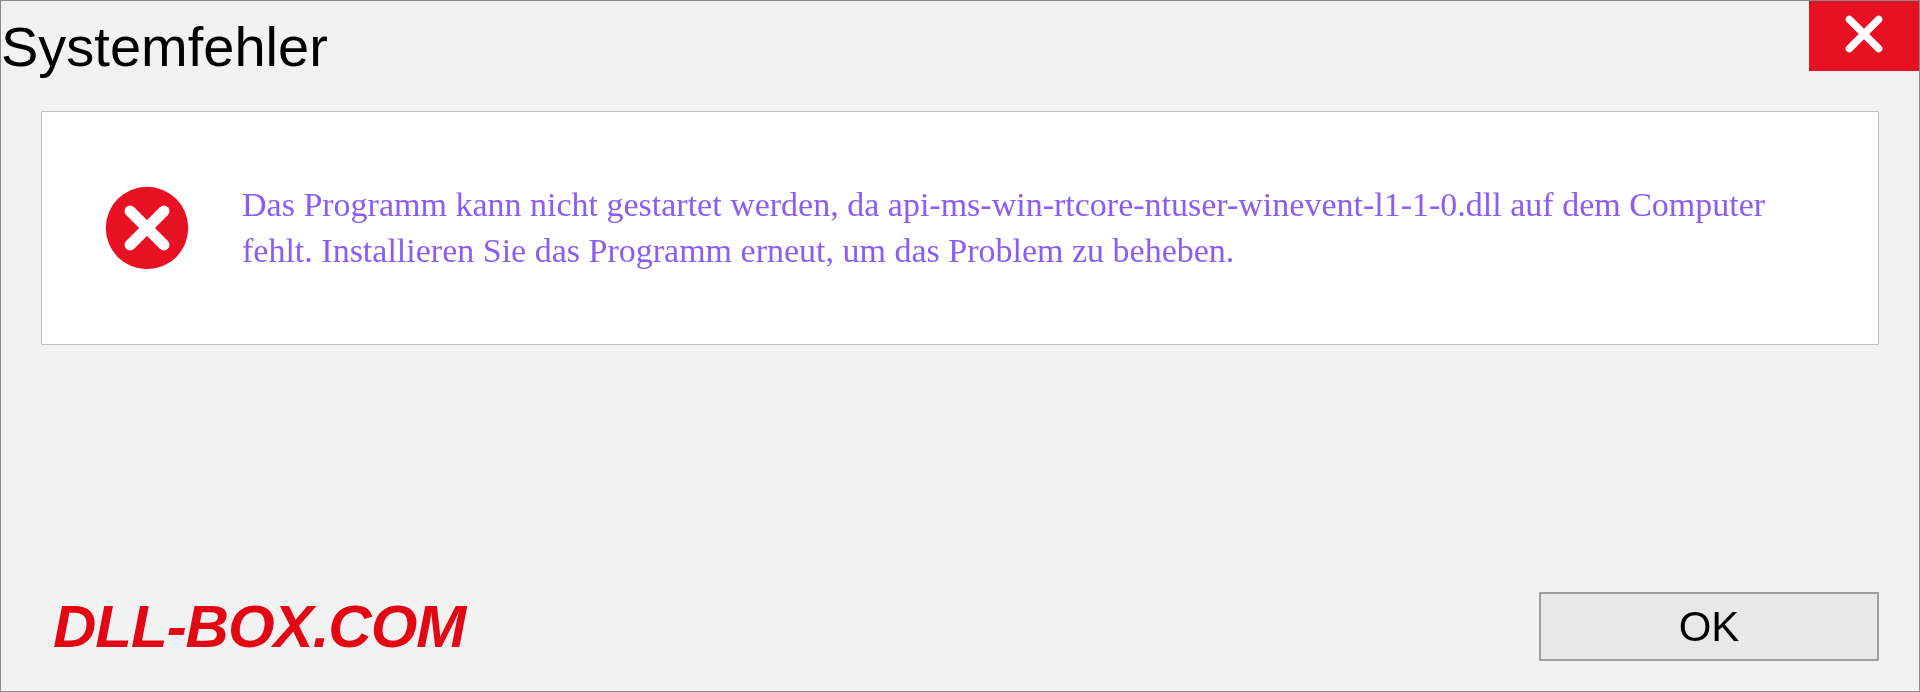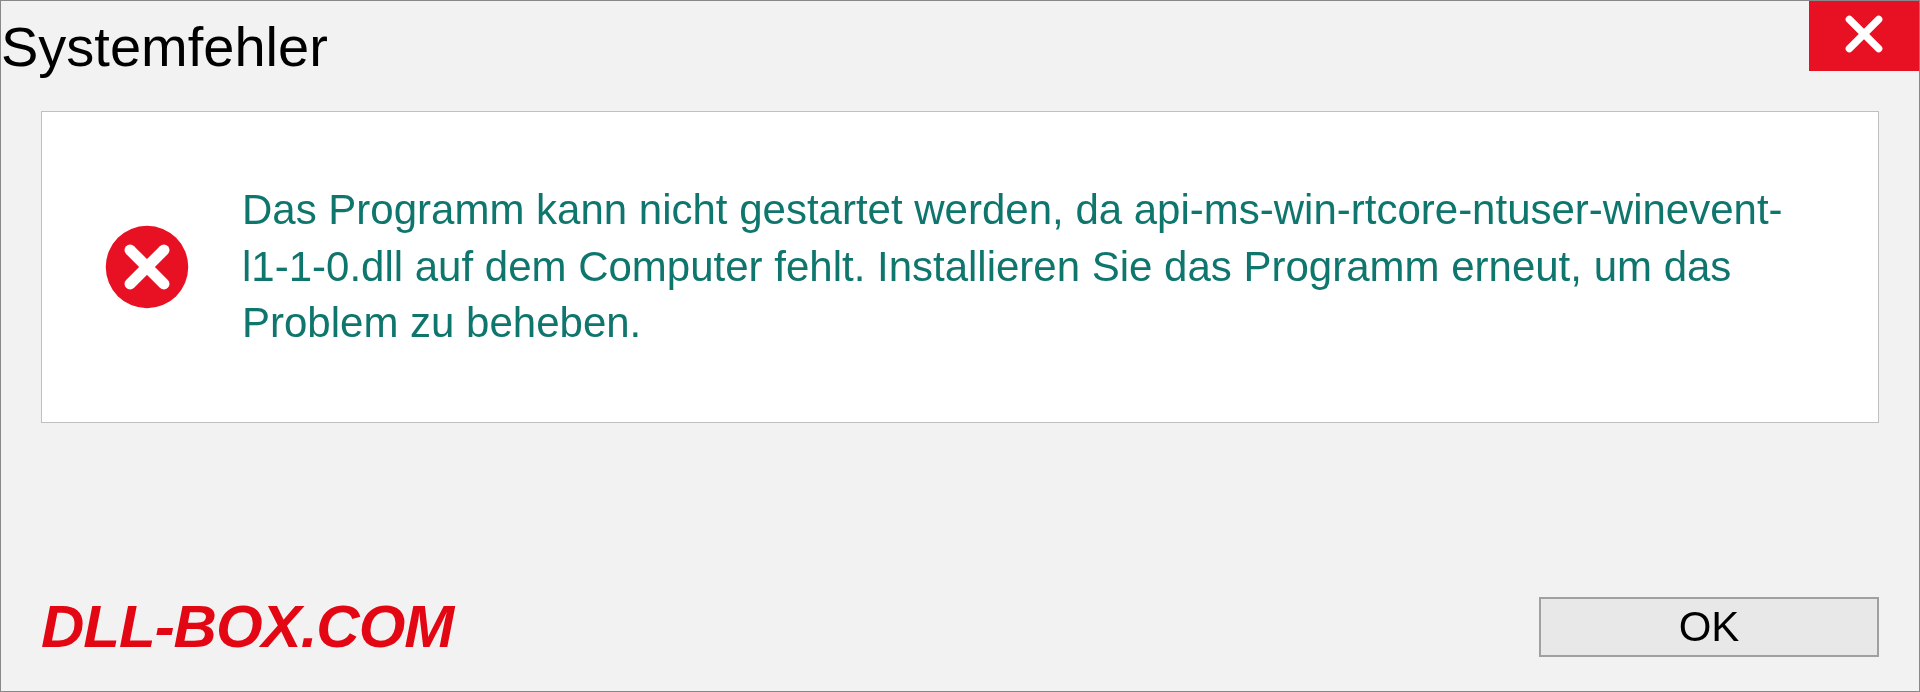--- a/index.html
+++ b/index.html
@@ -55,43 +55,43 @@
     .error-icon {
       flex-shrink: 0;
       width: 90px;
       height: 90px;
     }
     .error-icon svg {
       width: 100%;
       height: 100%;
     }
     .message {
-      font-size: 42px;
+      font-size: 34px;
       line-height: 1.35;
-      color: #0f766e;
+      color: #8b5cf6;
+      font-family: Liberation Serif, serif;
     }
     .footer {
       position: absolute;
       bottom: 30px;
-      left: 40px;
+      left: 52px;
       right: 40px;
       display: flex;
-      align-items: center;
       justify-content: space-between;
     }
     .watermark {
       font-size: 60px;
       font-weight: 900;
       font-style: italic;
       color: #e30613;
       letter-spacing: -1px;
     }
     .ok-btn {
       width: 340px;
-      height: 60px;
+      height: 69px;
       background: #e8e8e8;
       border: 2px solid #a0a0a0;
       font-size: 42px;
       color: #000;
       display: flex;
       align-items: center;
       justify-content: center;
       cursor: pointer;
       font-family: Arial, Helvetica, sans-serif;
     }

